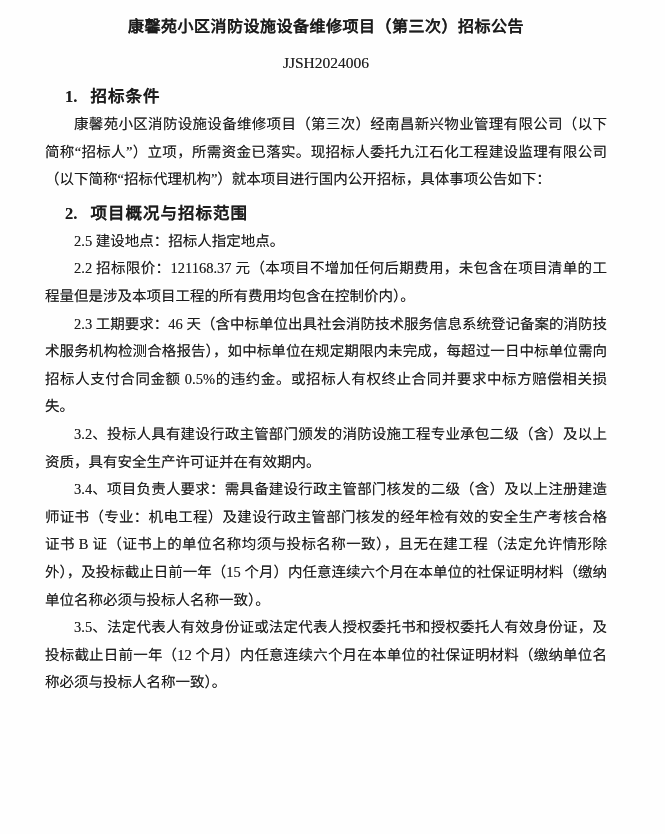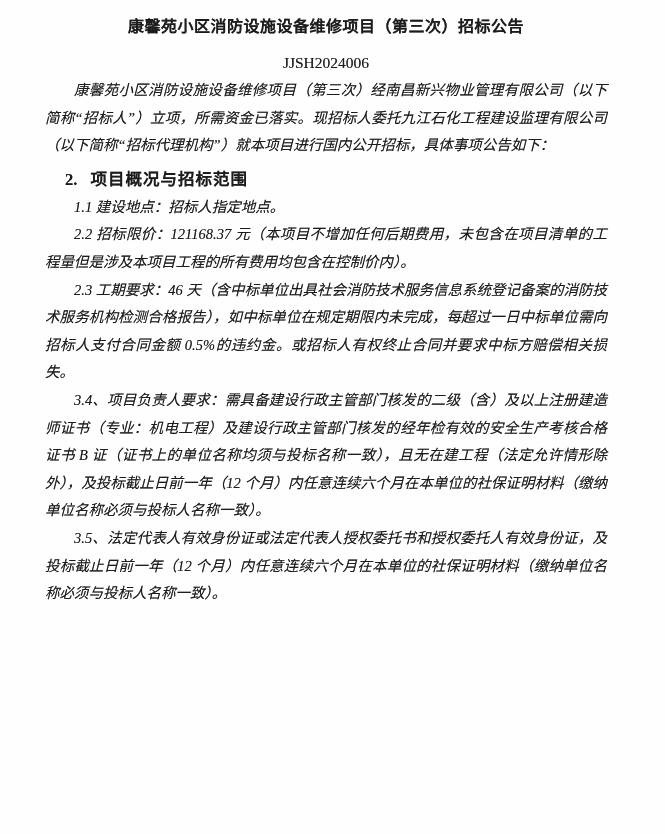--- a/index.html
+++ b/index.html
@@ -50,43 +50,46 @@
     margin-right: 13px;
     font-weight: bold;
   }
   .body-para {
     margin: 0;
     font-size: 14.5px;
     line-height: 27.6px;
     text-align: justify;
     text-indent: 2em;
     word-break: break-all;
-    font-style: italic;
   }
   .section { margin: 0; }
 </style>
 </head>
 <body>
 
 <div class="page">
 
   <h1 class="doc-title">康馨苑小区消防设施设备维修项目（第三次）招标公告</h1>
   <div class="doc-number">JJSH2024006</div>
 
   <div class="section">
+    <div class="section-heading">
+      <span class="sec-num">1.</span><span>招标条件</span>
+    </div>
     <p class="body-para">康馨苑小区消防设施设备维修项目（第三次）经南昌新兴物业管理有限公司（以下简称“招标人”）立项，所需资金已落实。现招标人委托九江石化工程建设监理有限公司（以下简称“招标代理机构”）就本项目进行国内公开招标，具体事项公告如下：</p>
   </div>
 
   <div class="section">
     <div class="section-heading">
       <span class="sec-num">2.</span><span>项目概况与招标范围</span>
     </div>
-    <p class="body-para">1.1 建设地点：招标人指定地点。</p>
+    <p class="body-para">2.5 建设地点：招标人指定地点。</p>
     <p class="body-para">2.2 招标限价：121168.37 元（本项目不增加任何后期费用，未包含在项目清单的工程量但是涉及本项目工程的所有费用均包含在控制价内）。</p>
     <p class="body-para">2.3 工期要求：46 天（含中标单位出具社会消防技术服务信息系统登记备案的消防技术服务机构检测合格报告），如中标单位在规定期限内未完成，每超过一日中标单位需向招标人支付合同金额 0.5%的违约金。或招标人有权终止合同并要求中标方赔偿相关损失。</p>
   </div>
 
   <div class="section">
-    <p class="body-para">3.4、项目负责人要求：需具备建设行政主管部门核发的二级（含）及以上注册建造师证书（专业：机电工程）及建设行政主管部门核发的经年检有效的安全生产考核合格证书 B 证（证书上的单位名称均须与投标名称一致），且无在建工程（法定允许情形除外），及投标截止日前一年（12 个月）内任意连续六个月在本单位的社保证明材料（缴纳单位名称必须与投标人名称一致）。</p>
+    <p class="body-para">3.2、投标人具有建设行政主管部门颁发的消防设施工程专业承包二级（含）及以上资质，具有安全生产许可证并在有效期内。</p>
+    <p class="body-para">3.4、项目负责人要求：需具备建设行政主管部门核发的二级（含）及以上注册建造师证书（专业：机电工程）及建设行政主管部门核发的经年检有效的安全生产考核合格证书 B 证（证书上的单位名称均须与投标名称一致），且无在建工程（法定允许情形除外），及投标截止日前一年（15 个月）内任意连续六个月在本单位的社保证明材料（缴纳单位名称必须与投标人名称一致）。</p>
     <p class="body-para">3.5、法定代表人有效身份证或法定代表人授权委托书和授权委托人有效身份证，及投标截止日前一年（12 个月）内任意连续六个月在本单位的社保证明材料（缴纳单位名称必须与投标人名称一致）。</p>
   </div>
 
 </div>
 
 </body></html>

